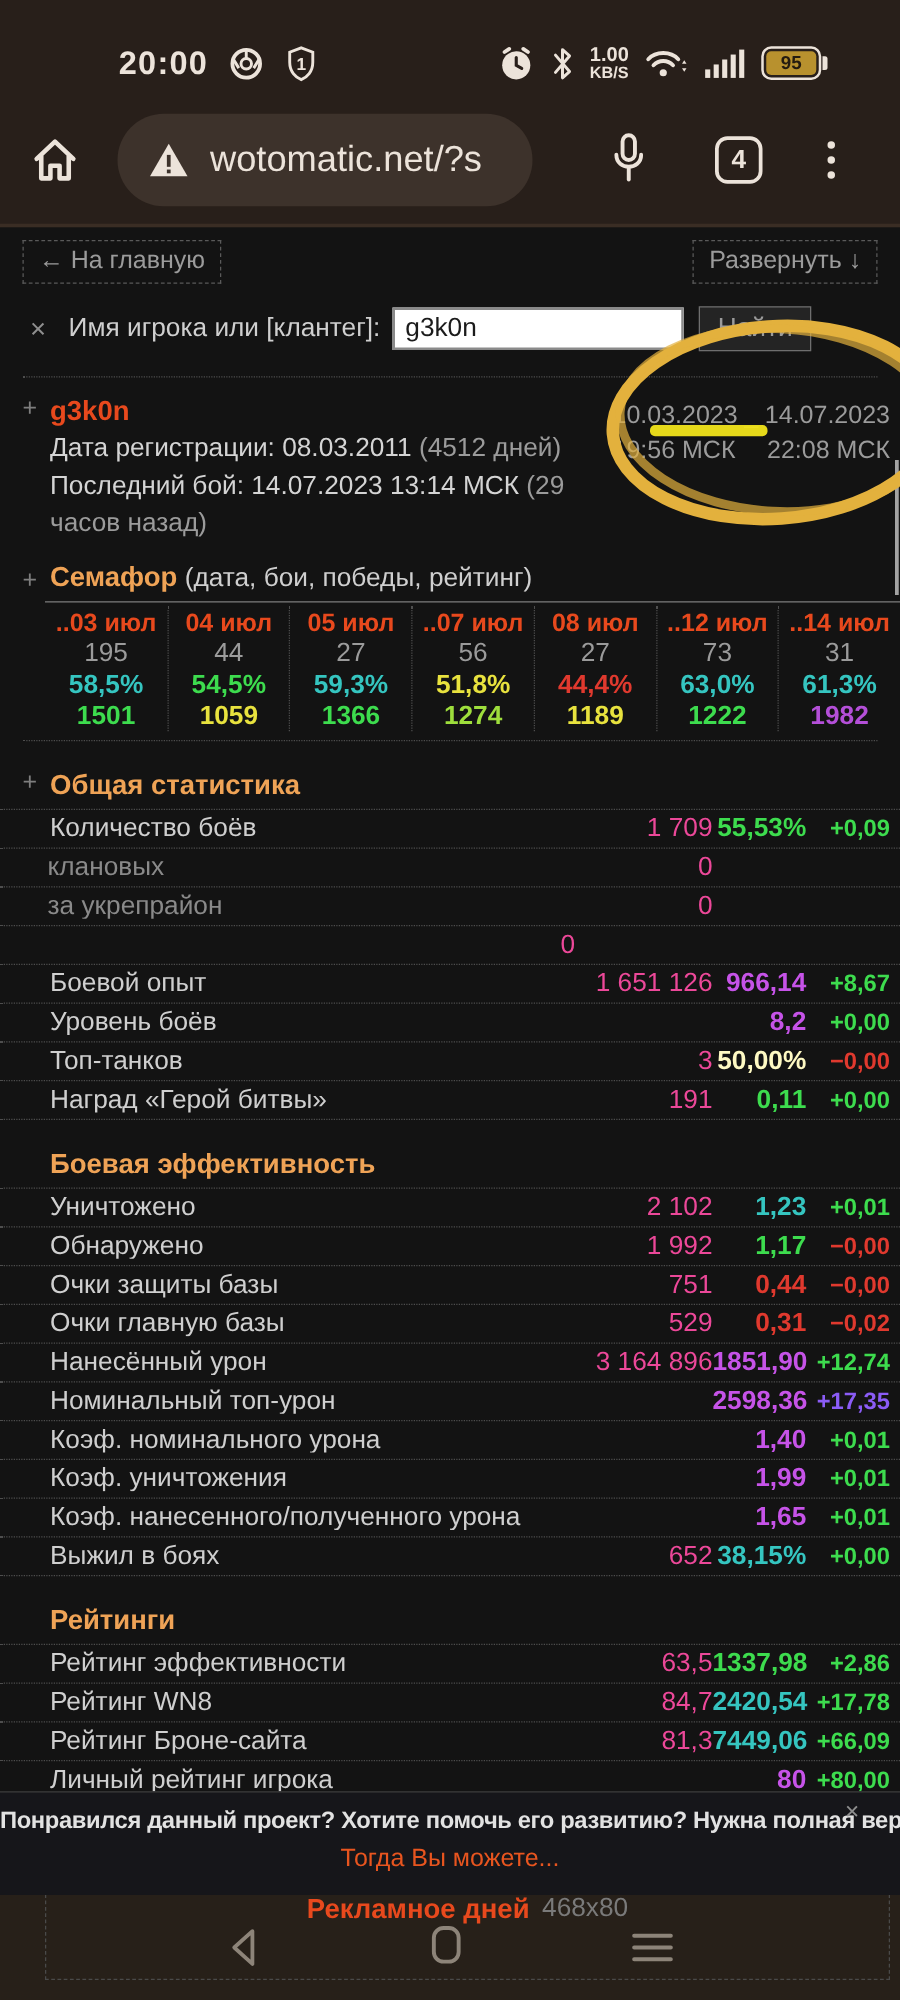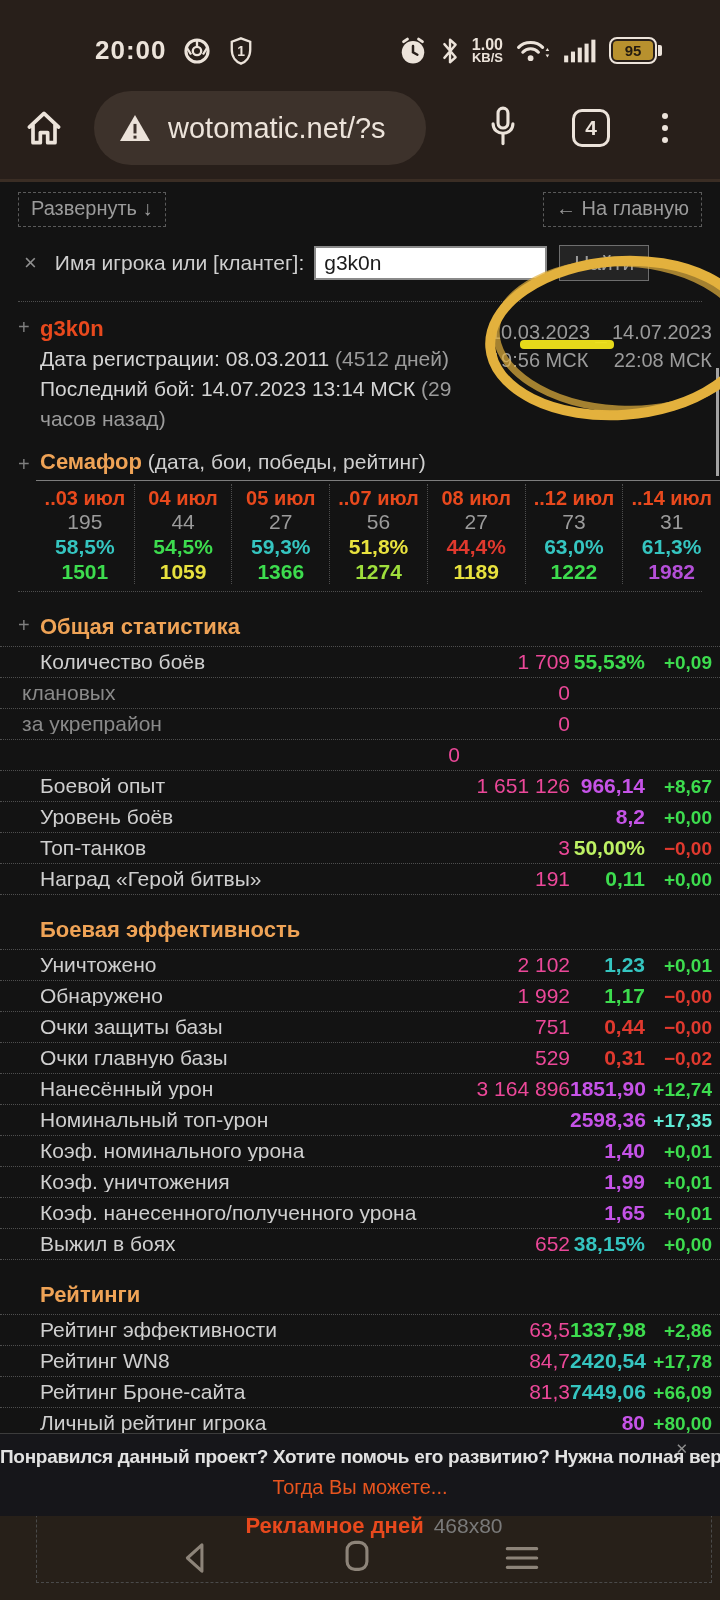--- a/index.html
+++ b/index.html
@@ -65,21 +65,21 @@
   .sem-win { font-size:21px; font-weight:bold; line-height:25px; }
   .sem-rating { font-size:21px; font-weight:bold; line-height:25px; }
   .sem-bottom { margin:3px 18px 0 18px; }
   .section { margin-top:20px; }
   .sec-title-row { position:relative; padding:2px 0 6px 40px; border-bottom:1px dotted #4e4e4e; }
   .sec-title { color:#efa356; font-size:22px; font-weight:bold; }
   .stat-row { display:grid; grid-template-columns:1fr 110px 75px 67px; align-items:baseline;
               padding:3px 8px 3px 0; border-bottom:1px dotted #4e4e4e; }
   .stat-label { color:#cfcfcf; font-size:21px; line-height:20px; padding-left:40px;
                 white-space:nowrap; overflow:hidden; }
-  .stat-label.sub { color:#8a8a8a; padding-left:22px; }
+  .stat-label.sub { color:#8a8a8a; padding-left:38px; }
   .stat-value { color:#ec4899; font-size:21px; text-align:right; }
   .stat-avg { font-size:21px; font-weight:bold; text-align:right; }
   .stat-delta { font-size:19px; font-weight:bold; text-align:right; }
   .ad-box { margin:30px 8px 0 36px; height:114px; border:1px dashed #4a4a4a;
             display:flex; align-items:center; justify-content:center; gap:10px; }
   .ad-title { color:#e8491d; font-size:22px; font-weight:bold; }
   .ad-size { color:#7a7a7a; font-size:21px; }
   .sliver { position:relative; margin-top:14px; height:12px; overflow:hidden; }
   
   .donate-banner { height:83px; background:#16161a; border-top:1px solid #3c3c3c;
@@ -187,22 +187,22 @@
           <i></i>
           <i></i>
         </span>
     </div>
   </div>
 </div>
 
 <div class="page">
 
   <div class="toolbar">
+    <button class="dash-btn">← На главную</button>
     <button class="dash-btn">Развернуть ↓</button>
-    <button class="dash-btn">← На главную</button>
   </div>
 
   <div class="search-row">
     <span class="x-icon">×</span>
     <span class="search-label">Имя игрока или [клантег]:</span>
     <input class="search-input" type="text" value="g3k0n" style="">
     <button class="search-btn">Найти</button>
   </div>
 
   <div class="sep-line dotted"></div>
@@ -319,21 +319,21 @@
         </div>
         <div class="stat-row">
           <div class="stat-label">Уровень боёв</div>
           <div class="stat-value"></div>
           <div class="stat-avg" style="color: rgb(198, 83, 232);">8,2</div>
           <div class="stat-delta" style="color: rgb(61, 220, 78);">+0,00</div>
         </div>
         <div class="stat-row">
           <div class="stat-label">Топ-танков</div>
           <div class="stat-value">3</div>
-          <div class="stat-avg" style="color: #bef264;">50,00%</div>
+          <div class="stat-avg" style="color: #fef9c3;">50,00%</div>
           <div class="stat-delta" style="color: rgb(224, 57, 46);">−0,00</div>
         </div>
         <div class="stat-row">
           <div class="stat-label">Наград «Герой битвы»</div>
           <div class="stat-value">191</div>
           <div class="stat-avg" style="color: rgb(61, 220, 78);">0,11</div>
           <div class="stat-delta" style="color: rgb(61, 220, 78);">+0,00</div>
         </div>
       </div>
   </div>
@@ -370,21 +370,21 @@
         <div class="stat-row">
           <div class="stat-label">Нанесённый урон</div>
           <div class="stat-value">3 164 896</div>
           <div class="stat-avg" style="color: rgb(198, 83, 232);">1851,90</div>
           <div class="stat-delta" style="color: rgb(61, 220, 78);">+12,74</div>
         </div>
         <div class="stat-row">
           <div class="stat-label">Номинальный топ-урон</div>
           <div class="stat-value"></div>
           <div class="stat-avg" style="color: rgb(198, 83, 232);">2598,36</div>
-          <div class="stat-delta" style="color: #5eead4;">+17,35</div>
+          <div class="stat-delta" style="color: #8b5cf6;">+17,35</div>
         </div>
         <div class="stat-row">
           <div class="stat-label">Коэф. номинального урона</div>
           <div class="stat-value"></div>
           <div class="stat-avg" style="color: rgb(198, 83, 232);">1,40</div>
           <div class="stat-delta" style="color: rgb(61, 220, 78);">+0,01</div>
         </div>
         <div class="stat-row">
           <div class="stat-label">Коэф. уничтожения</div>
           <div class="stat-value"></div>

